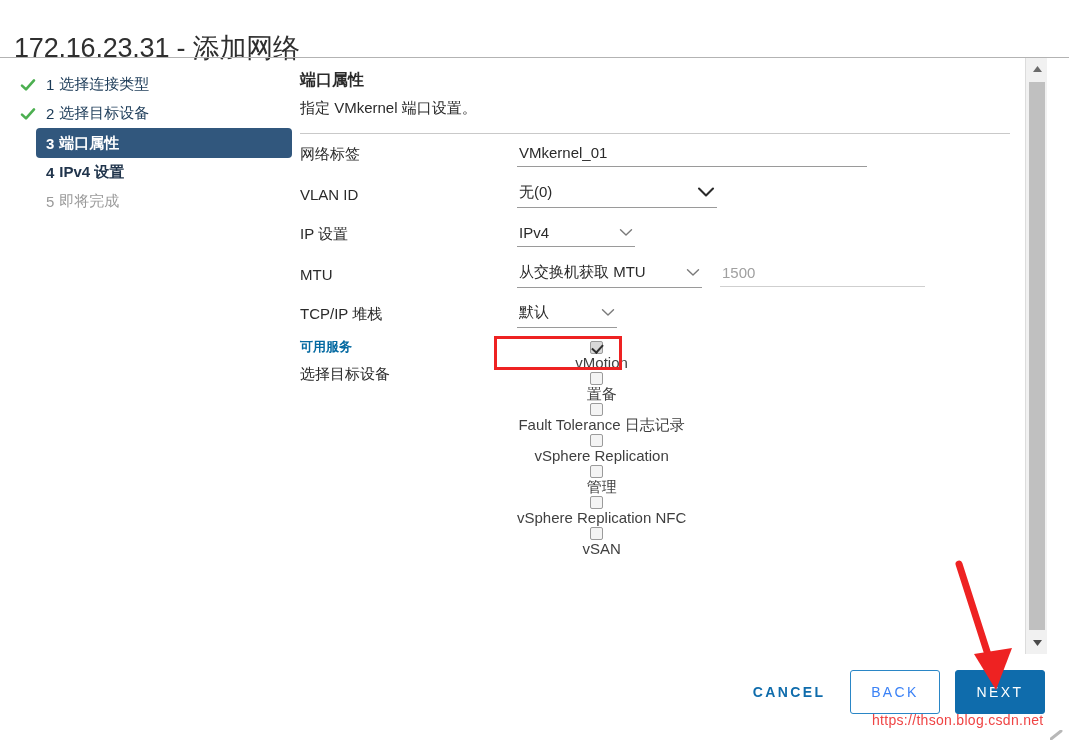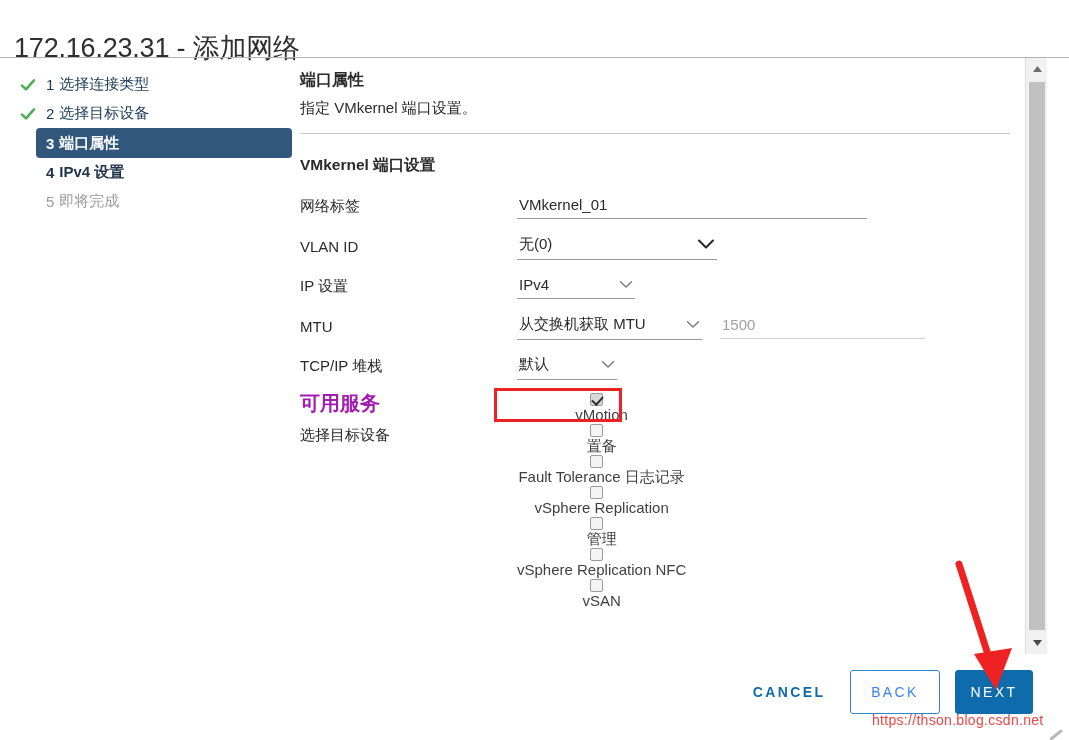--- a/index.html
+++ b/index.html
@@ -94,21 +94,21 @@
   }
   .select .chev { margin-left: 14px; line-height: 0; }
   .sel-vlan { width: 200px; }
   .sel-ip    { width: 118px; }
   .sel-mtu   { width: 185px; }
   .sel-stack { width: 100px; }
 
   
   .svc-head { display: flex; align-items: flex-start; }
   .svc-labels { width: 217px; flex: none; }
-  .svc-title { font-size: 20px; font-weight: bold; color: #a21caf; }
+  .svc-title { font-size: 13px; font-weight: bold; color: #0369a1; }
   .svc-sub { font-size: 15px; color: #2a2a2a; margin-top: 9px; }
   .svc-list { position: relative; padding-top: 3px; }
   .svc-item {
     display: flex; align-items: center;
     height: 31px;
     font-size: 15px; color: #3f3f3f;
     cursor: pointer;
     flex-direction: column;
   }
   .cb {
@@ -147,21 +147,21 @@
   .btn-cancel {
     left: 742px; width: 94px;
     background: transparent; border: 0; color: #0f6cac; font-weight: bold;
   }
   .btn-back {
     left: 850px; width: 90px;
     background: #ffffff; border: 1px solid #2a86c6; color: #3b82f6;
     border-radius: 3px;
   }
   .btn-next {
-    left: 955px; width: 78px;
+    left: 955px; width: 90px;
     background: #0f6cac; border: 1px solid #0f6cac; color: #ffffff;
     border-radius: 3px;
   }
 
   
   .sb {
     position: absolute; left: 1025px; top: 58px;
     width: 22px; height: 596px;
     background: #f1f1f1; border-left: 1px solid #dcdcdc;
   }
@@ -241,21 +241,20 @@
       <span style="width:5px"></span>
       <span>即将完成</span>
     </div>
   </div>
 
   <div class="panel">
     <div class="panel-title">端口属性</div>
     <div class="panel-desc">指定 VMkernel 端口设置。</div>
     <div class="panel-rule"></div>
 
-    <div class="section-title">VMkernel 端口设置</div>
 
     <div class="form-row">
       <div class="f-label">网络标签</div>
       <div class="f-value">
         <input class="text-field" type="text" value="VMkernel_01" style="">
       </div>
     </div>
 
     <div class="form-row">
       <div class="f-label">VLAN ID</div>

